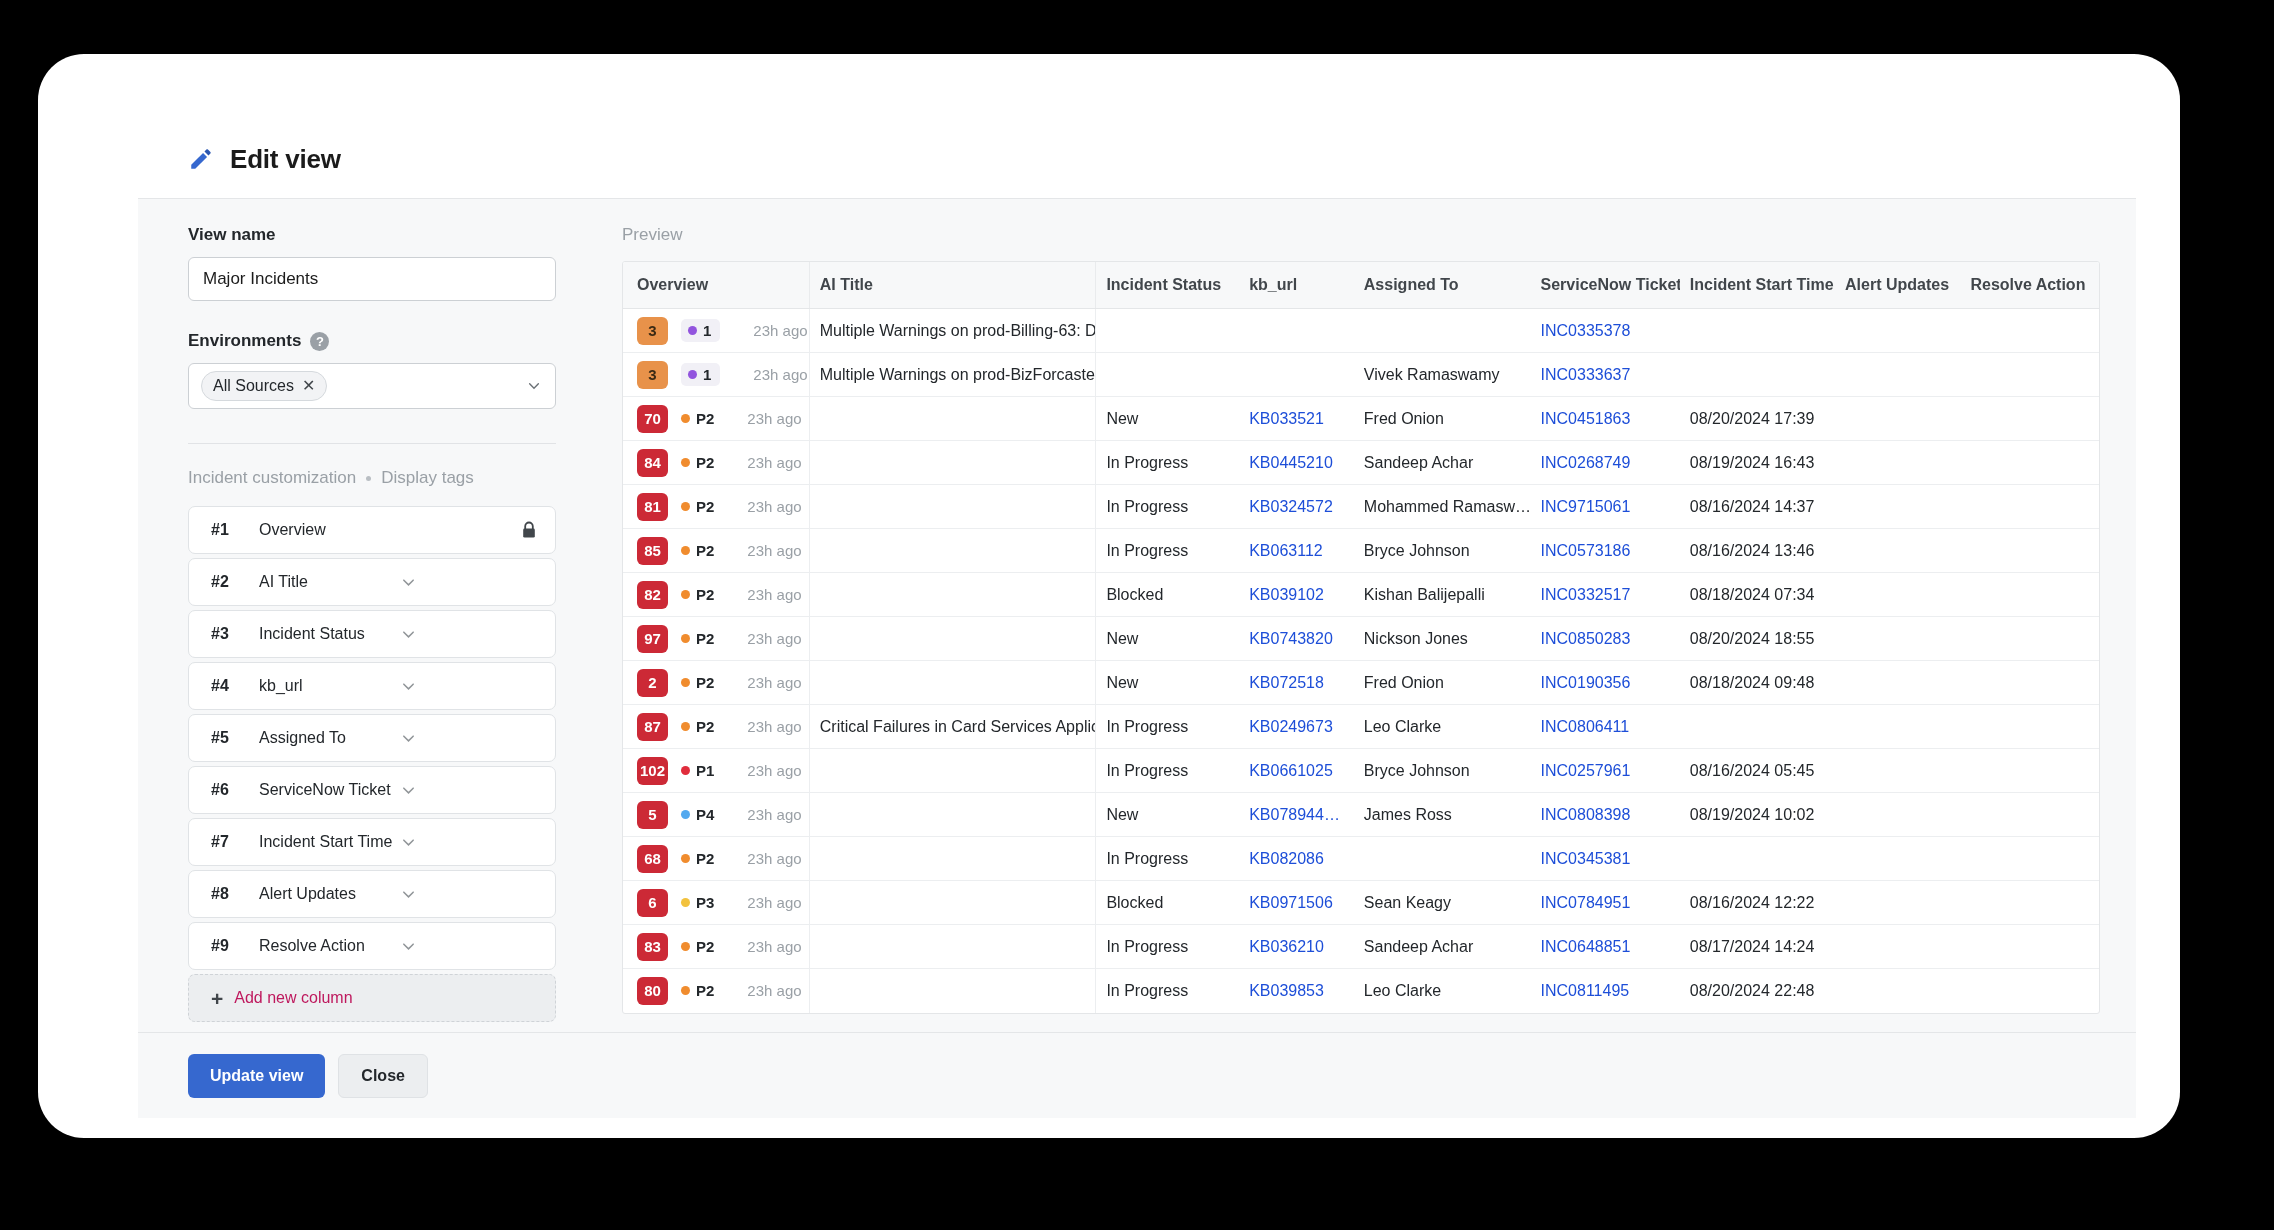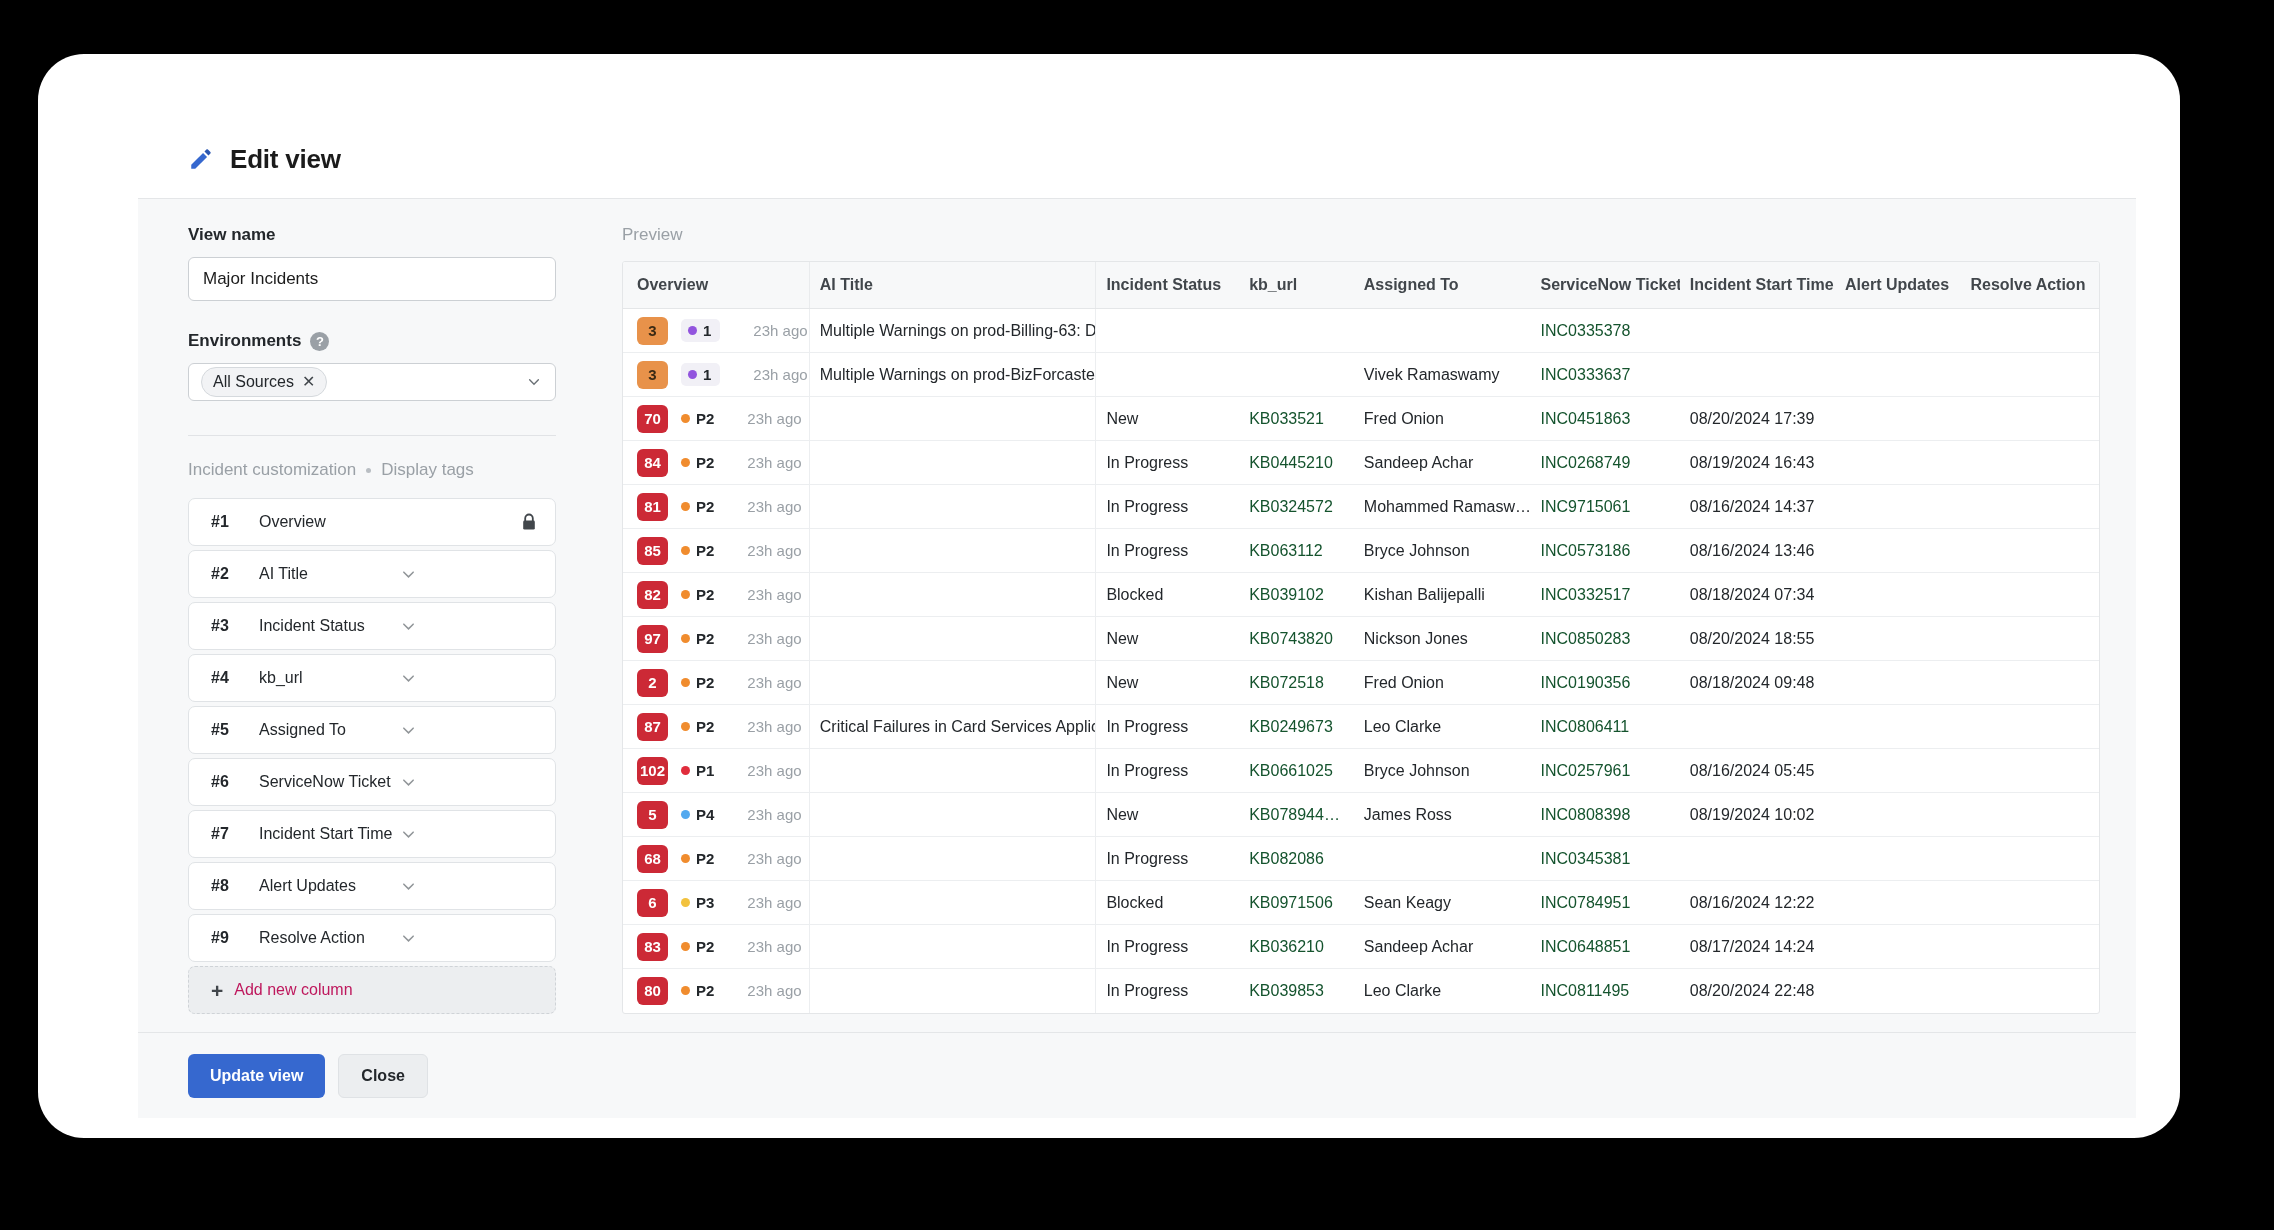--- a/index.html
+++ b/index.html
@@ -91,21 +91,21 @@
     background: #ffffff;
     padding: 8px 14px;
     font-size: 17px;
     color: #1b1b1b;
     font-family: "Liberation Sans", sans-serif;
     outline: none;
   }
   #environments-block { margin-top: 30px; }
   #environments-select {
     width: 100%;
-    height: 38px;
+    height: 46px;
     border: 1px solid #ccd0d4;
     border-radius: 6px;
     background: #ffffff;
     display: flex;
     align-items: center;
     padding: 0 12px 0 12px;
     position: relative;
   }
   .chip {
     display: inline-flex;
@@ -290,21 +290,21 @@
     width: 9px; height: 9px;
     border-radius: 50%;
     margin-right: 6px;
     display: inline-block;
   }
   .ago {
     margin-left: 33px;
     font-size: 15px;
     color: #9aa0a6;
   }
-  .link { color: #14532d; }
+  .link { color: #1d4ed8; }
 
   
   #modal-footer {
     height: 86px;
     flex: 0 0 auto;
     border-top: 1px solid #e4e6e8;
     background: #f7f8f9;
     display: flex;
     align-items: center;
     padding-left: 50px;

